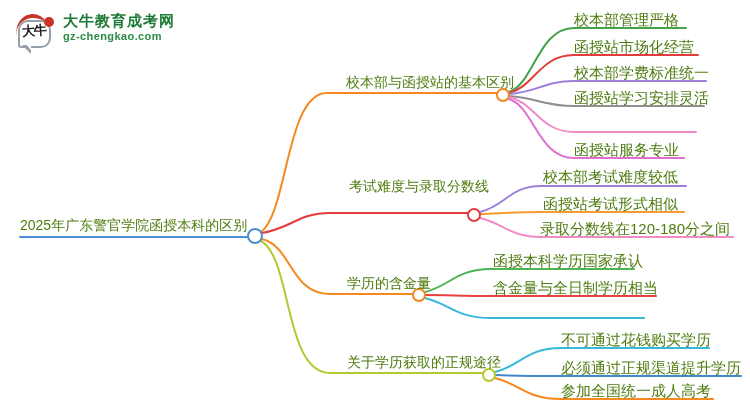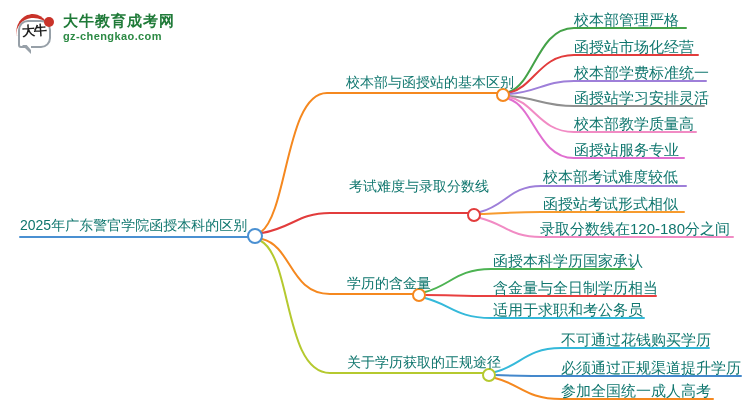--- a/index.html
+++ b/index.html
@@ -20,21 +20,21 @@
     font-weight:bold;font-size:13px;line-height:14px;transform:rotate(-4deg);letter-spacing:-1px;}
   .red-arc{position:absolute;left:-1px;top:3px;width:34px;height:16px;
     border-top:4px solid #c9332a;border-radius:50% 50% 0 0/100% 100% 0 0;transform:rotate(-7deg);}
   .red-seal{position:absolute;left:28px;top:6px;width:10px;height:10px;background:#c9332a;border-radius:50%;}
   .site-name{font-size:15px;font-weight:bold;color:#1f7a38;letter-spacing:1px;line-height:18px;margin-top:1px;}
   .site-url{font-size:11px;font-weight:bold;color:#2c8a44;letter-spacing:.4px;line-height:13px;}
   
   svg.edges{position:absolute;left:0;top:0;}
   .edge{fill:none;stroke-width:2;stroke-linecap:round;}
   .node-circle{fill:#ffffff;stroke-width:2;}
-  .node{position:absolute;white-space:nowrap;color:#0f766e;}
+  .node{position:absolute;white-space:nowrap;color:#4d7c0f;}
   .node.root{font-size:14px;text-align:center;}
   .node.branch{font-size:14px;margin-left:20px;}
   .node.leaf{font-size:15px;}
 </style>
 </head>
 <body>
 
 <div class="stage">
 
   <div class="logo">
@@ -91,28 +91,26 @@
 
   <div class="node branch" style="left:326px;top:74px">校本部与函授站的基本区别</div>
   <div class="node branch" style="left:329px;top:178px">考试难度与录取分数线</div>
   <div class="node branch" style="left:327px;top:275px">学历的含金量</div>
   <div class="node branch" style="left:327px;top:354px">关于学历获取的正规途径</div>
 
   <div class="node leaf" style="left:574px;top:11px">校本部管理严格</div>
   <div class="node leaf" style="left:574px;top:38px">函授站市场化经营</div>
   <div class="node leaf" style="left:574px;top:64px">校本部学费标准统一</div>
   <div class="node leaf" style="left:574px;top:89px">函授站学习安排灵活</div>
-  <div class="node leaf" style="left:574px;top:115px">校本部教学质量高</div>
   <div class="node leaf" style="left:574px;top:141px">函授站服务专业</div>
 
   <div class="node leaf" style="left:543px;top:168px">校本部考试难度较低</div>
   <div class="node leaf" style="left:543px;top:195px">函授站考试形式相似</div>
   <div class="node leaf" style="left:540px;top:220px">录取分数线在120-180分之间</div>
 
   <div class="node leaf" style="left:493px;top:252px">函授本科学历国家承认</div>
   <div class="node leaf" style="left:493px;top:279px">含金量与全日制学历相当</div>
-  <div class="node leaf" style="left:493px;top:301px">适用于求职和考公务员</div>
 
   <div class="node leaf" style="left:561px;top:331px">不可通过花钱购买学历</div>
   <div class="node leaf" style="left:561px;top:359px">必须通过正规渠道提升学历</div>
   <div class="node leaf" style="left:561px;top:382px">参加全国统一成人高考</div>
 
 </div>
 
 </body></html>

